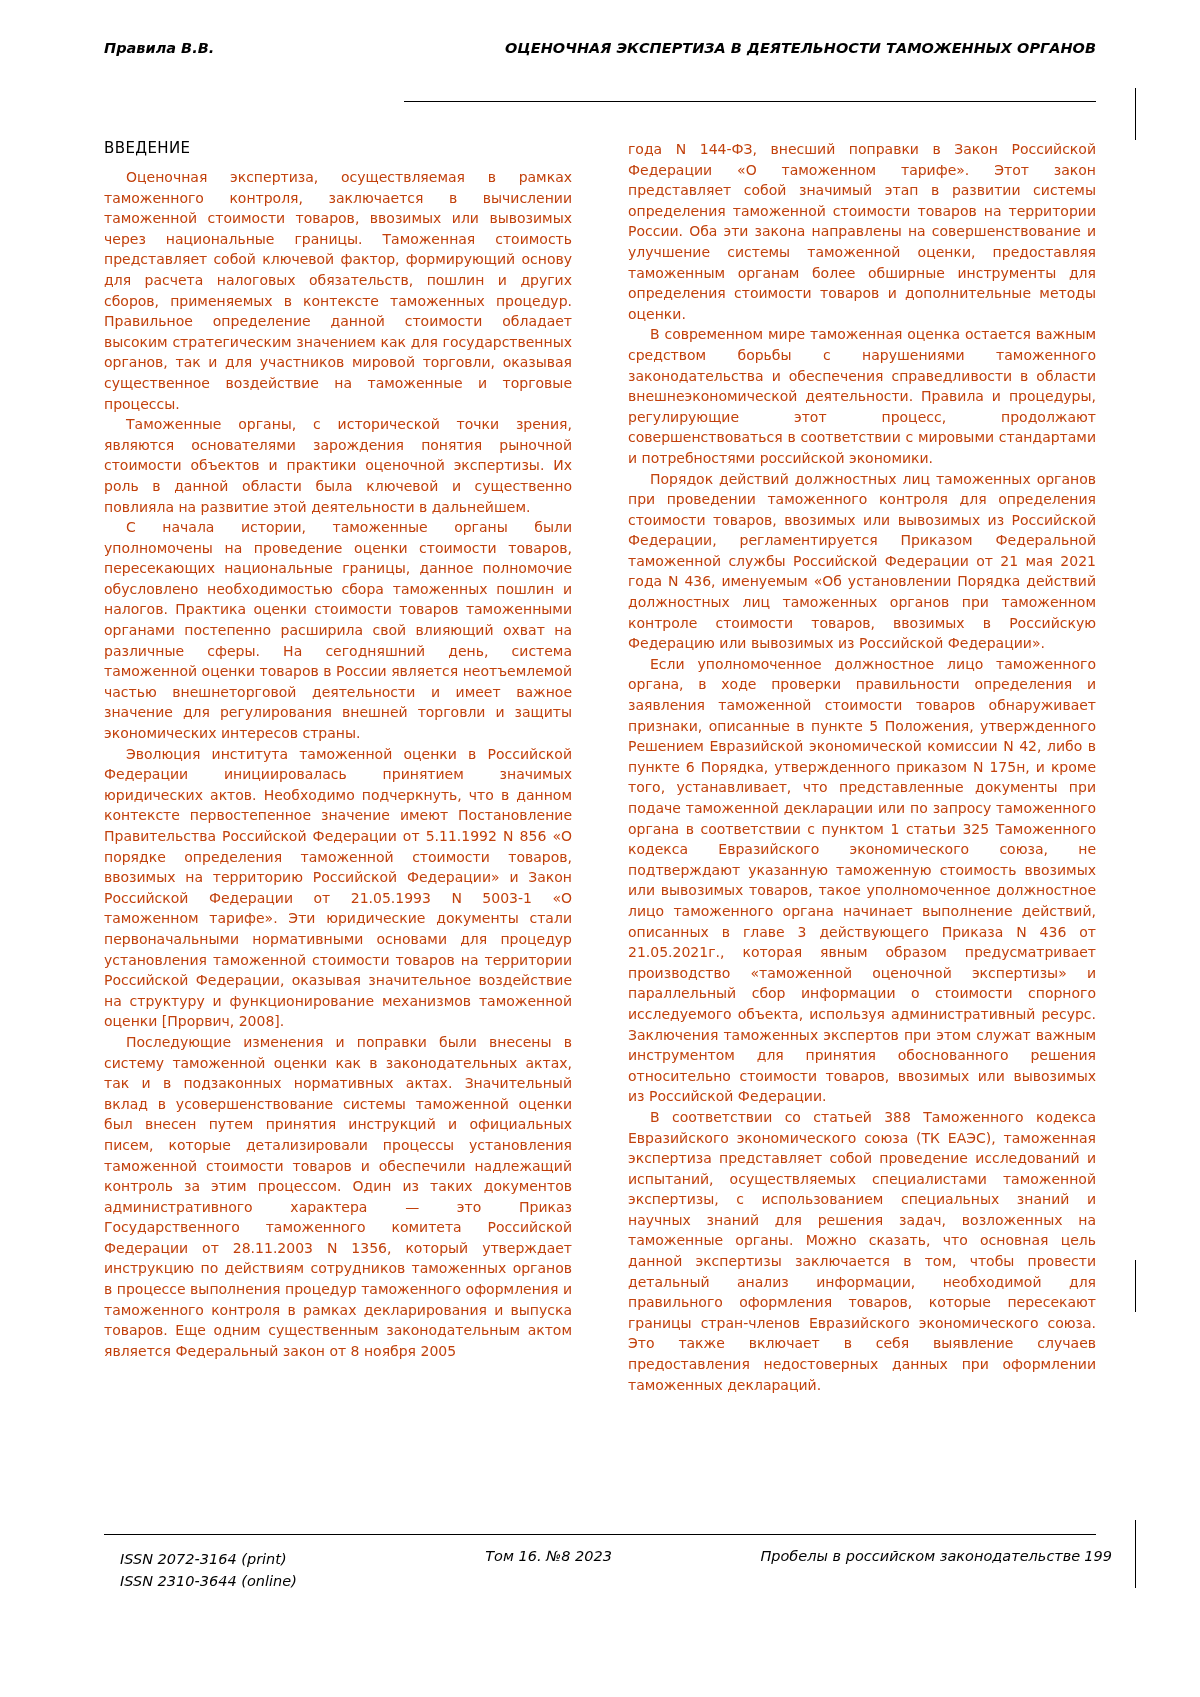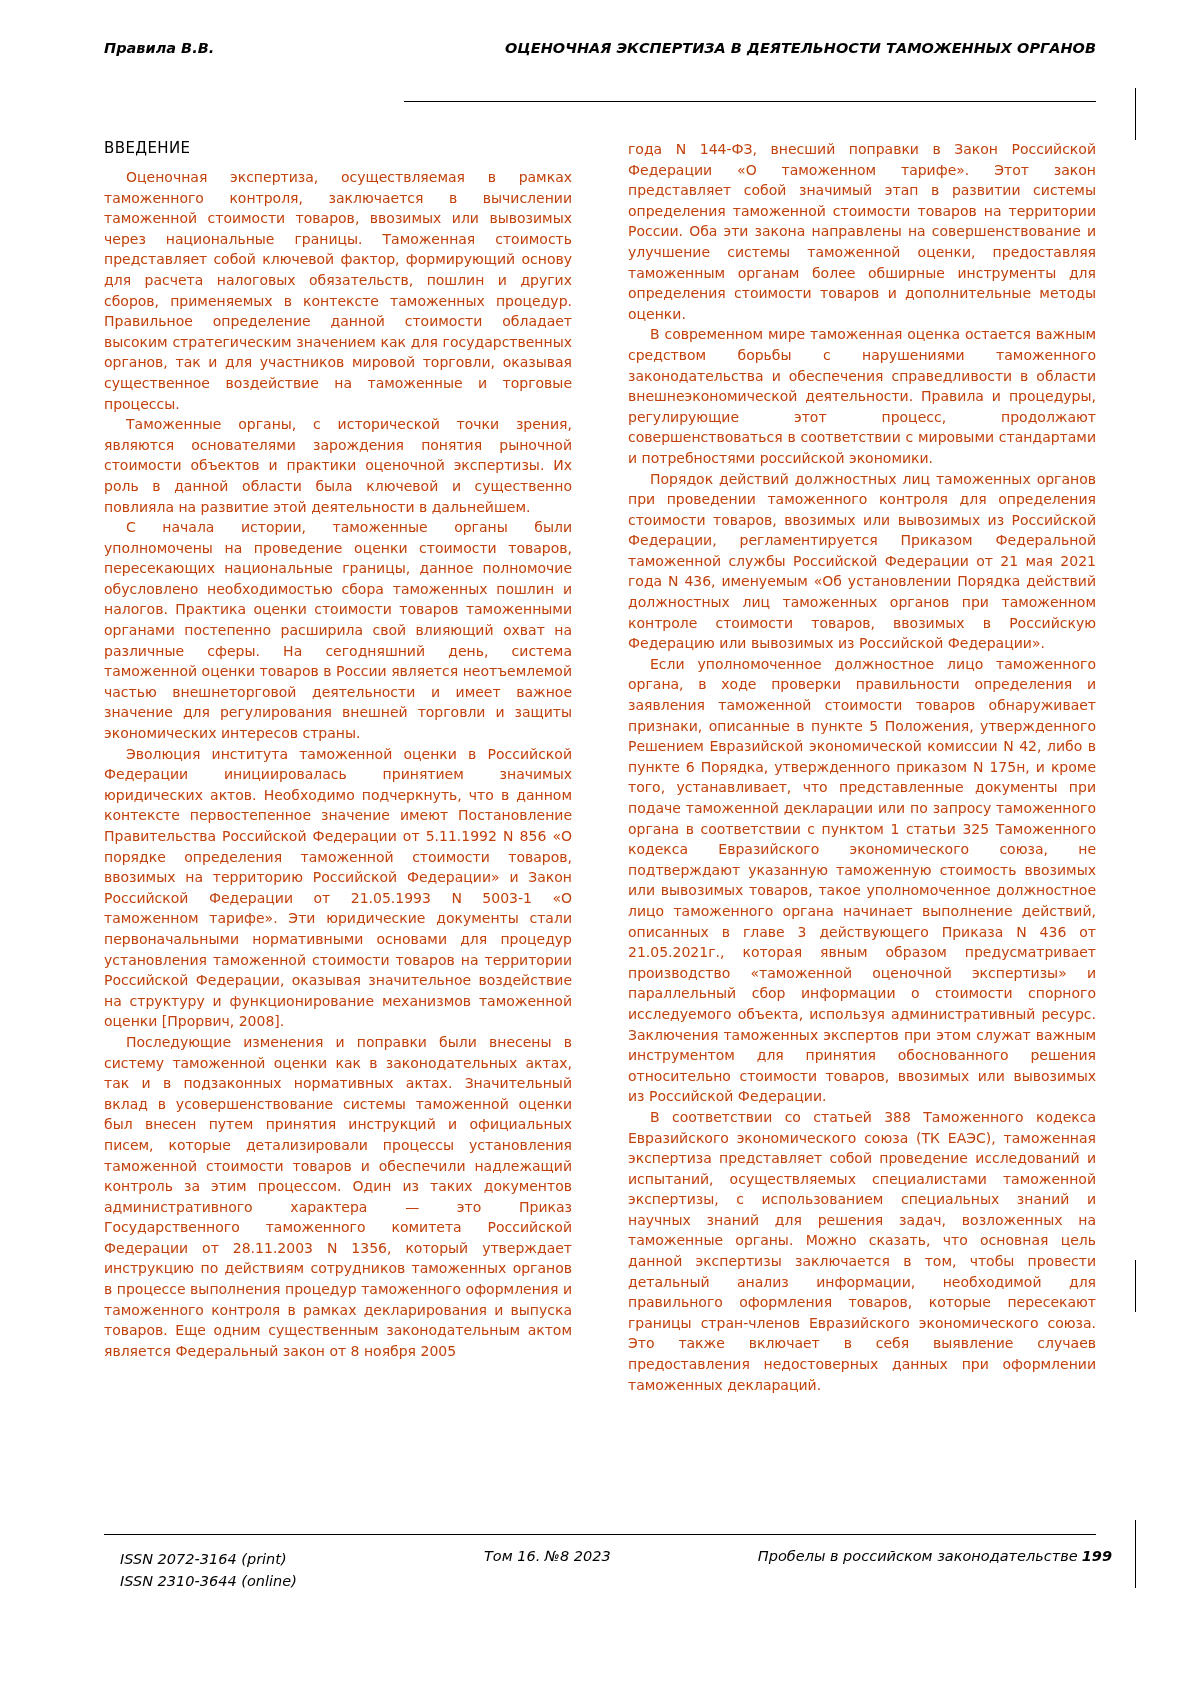--- a/index.html
+++ b/index.html
@@ -119,21 +119,21 @@
     font-size: 14.5px;
     color: #000;
   }
   .footer-left { line-height: 22px; }
   .footer-mid { padding-top: 0px; padding-left: 40px; }
   .footer-right {
     display: flex;
     gap: 4px;
     align-items: baseline;
   }
-  .page-num { font-style: italic; font-weight: bold; }
+  .page-num { font-style: italic; }
 </style>
 </head>
 <body>
 
 <div class="page">
 
   <div class="header">
     <div class="header-author">Правила В.В.</div>
     <div class="header-title">ОЦЕНОЧНАЯ ЭКСПЕРТИЗА В ДЕЯТЕЛЬНОСТИ ТАМОЖЕННЫХ ОРГАНОВ</div>
   </div>

